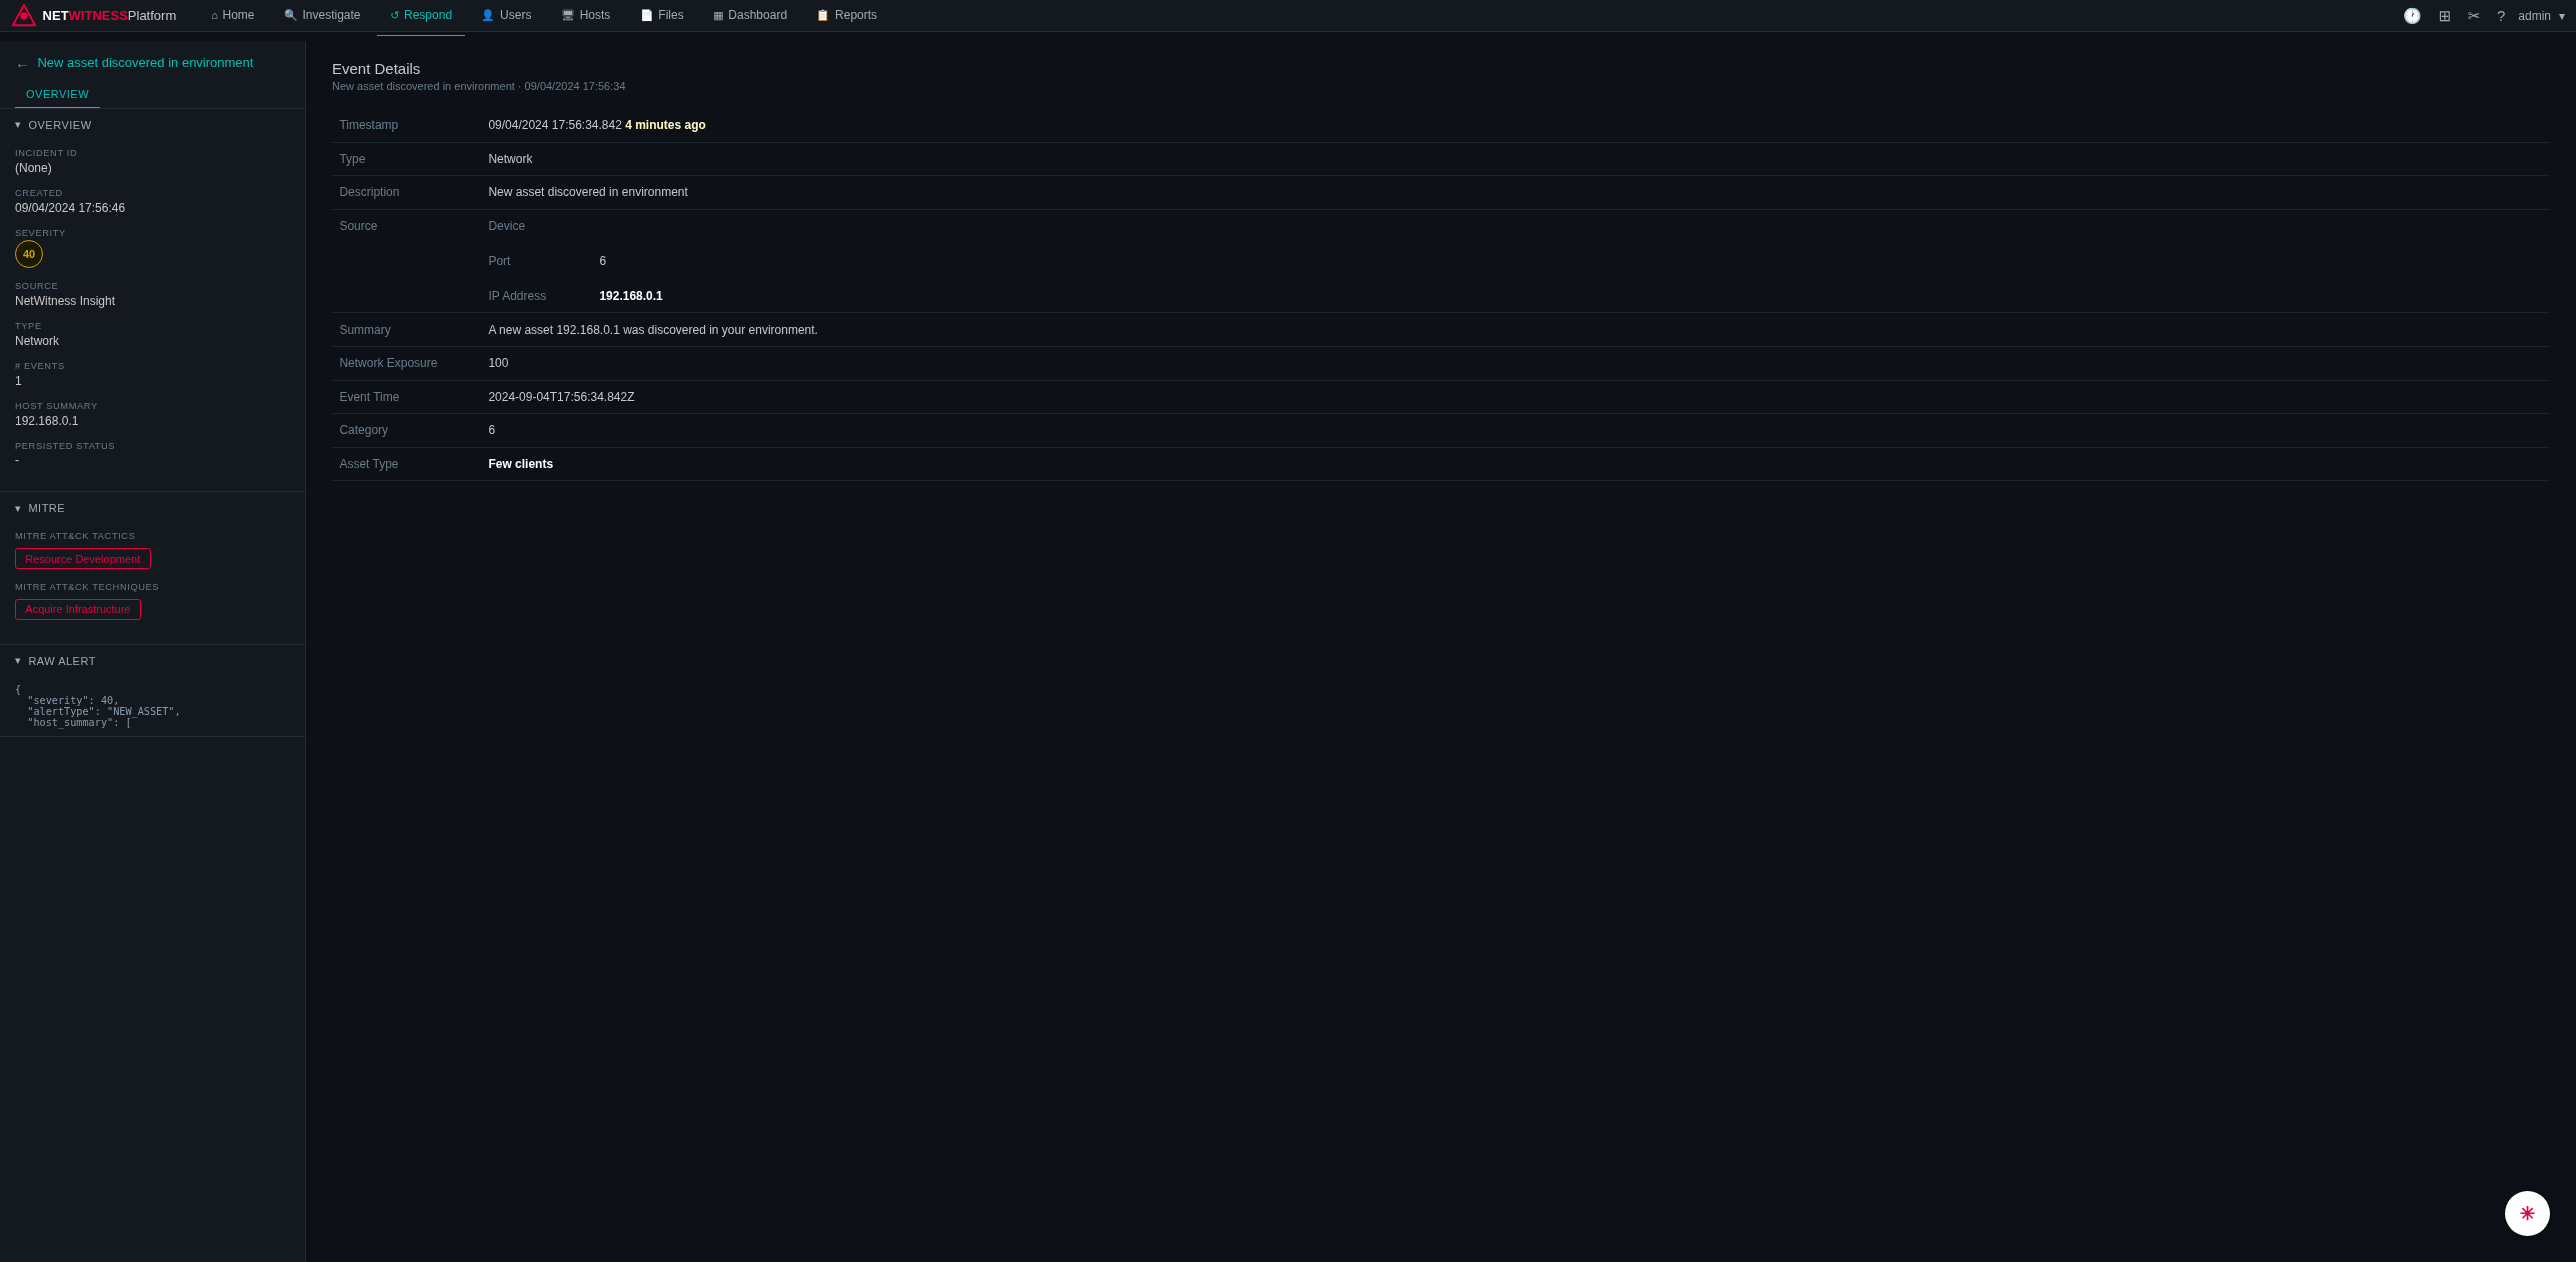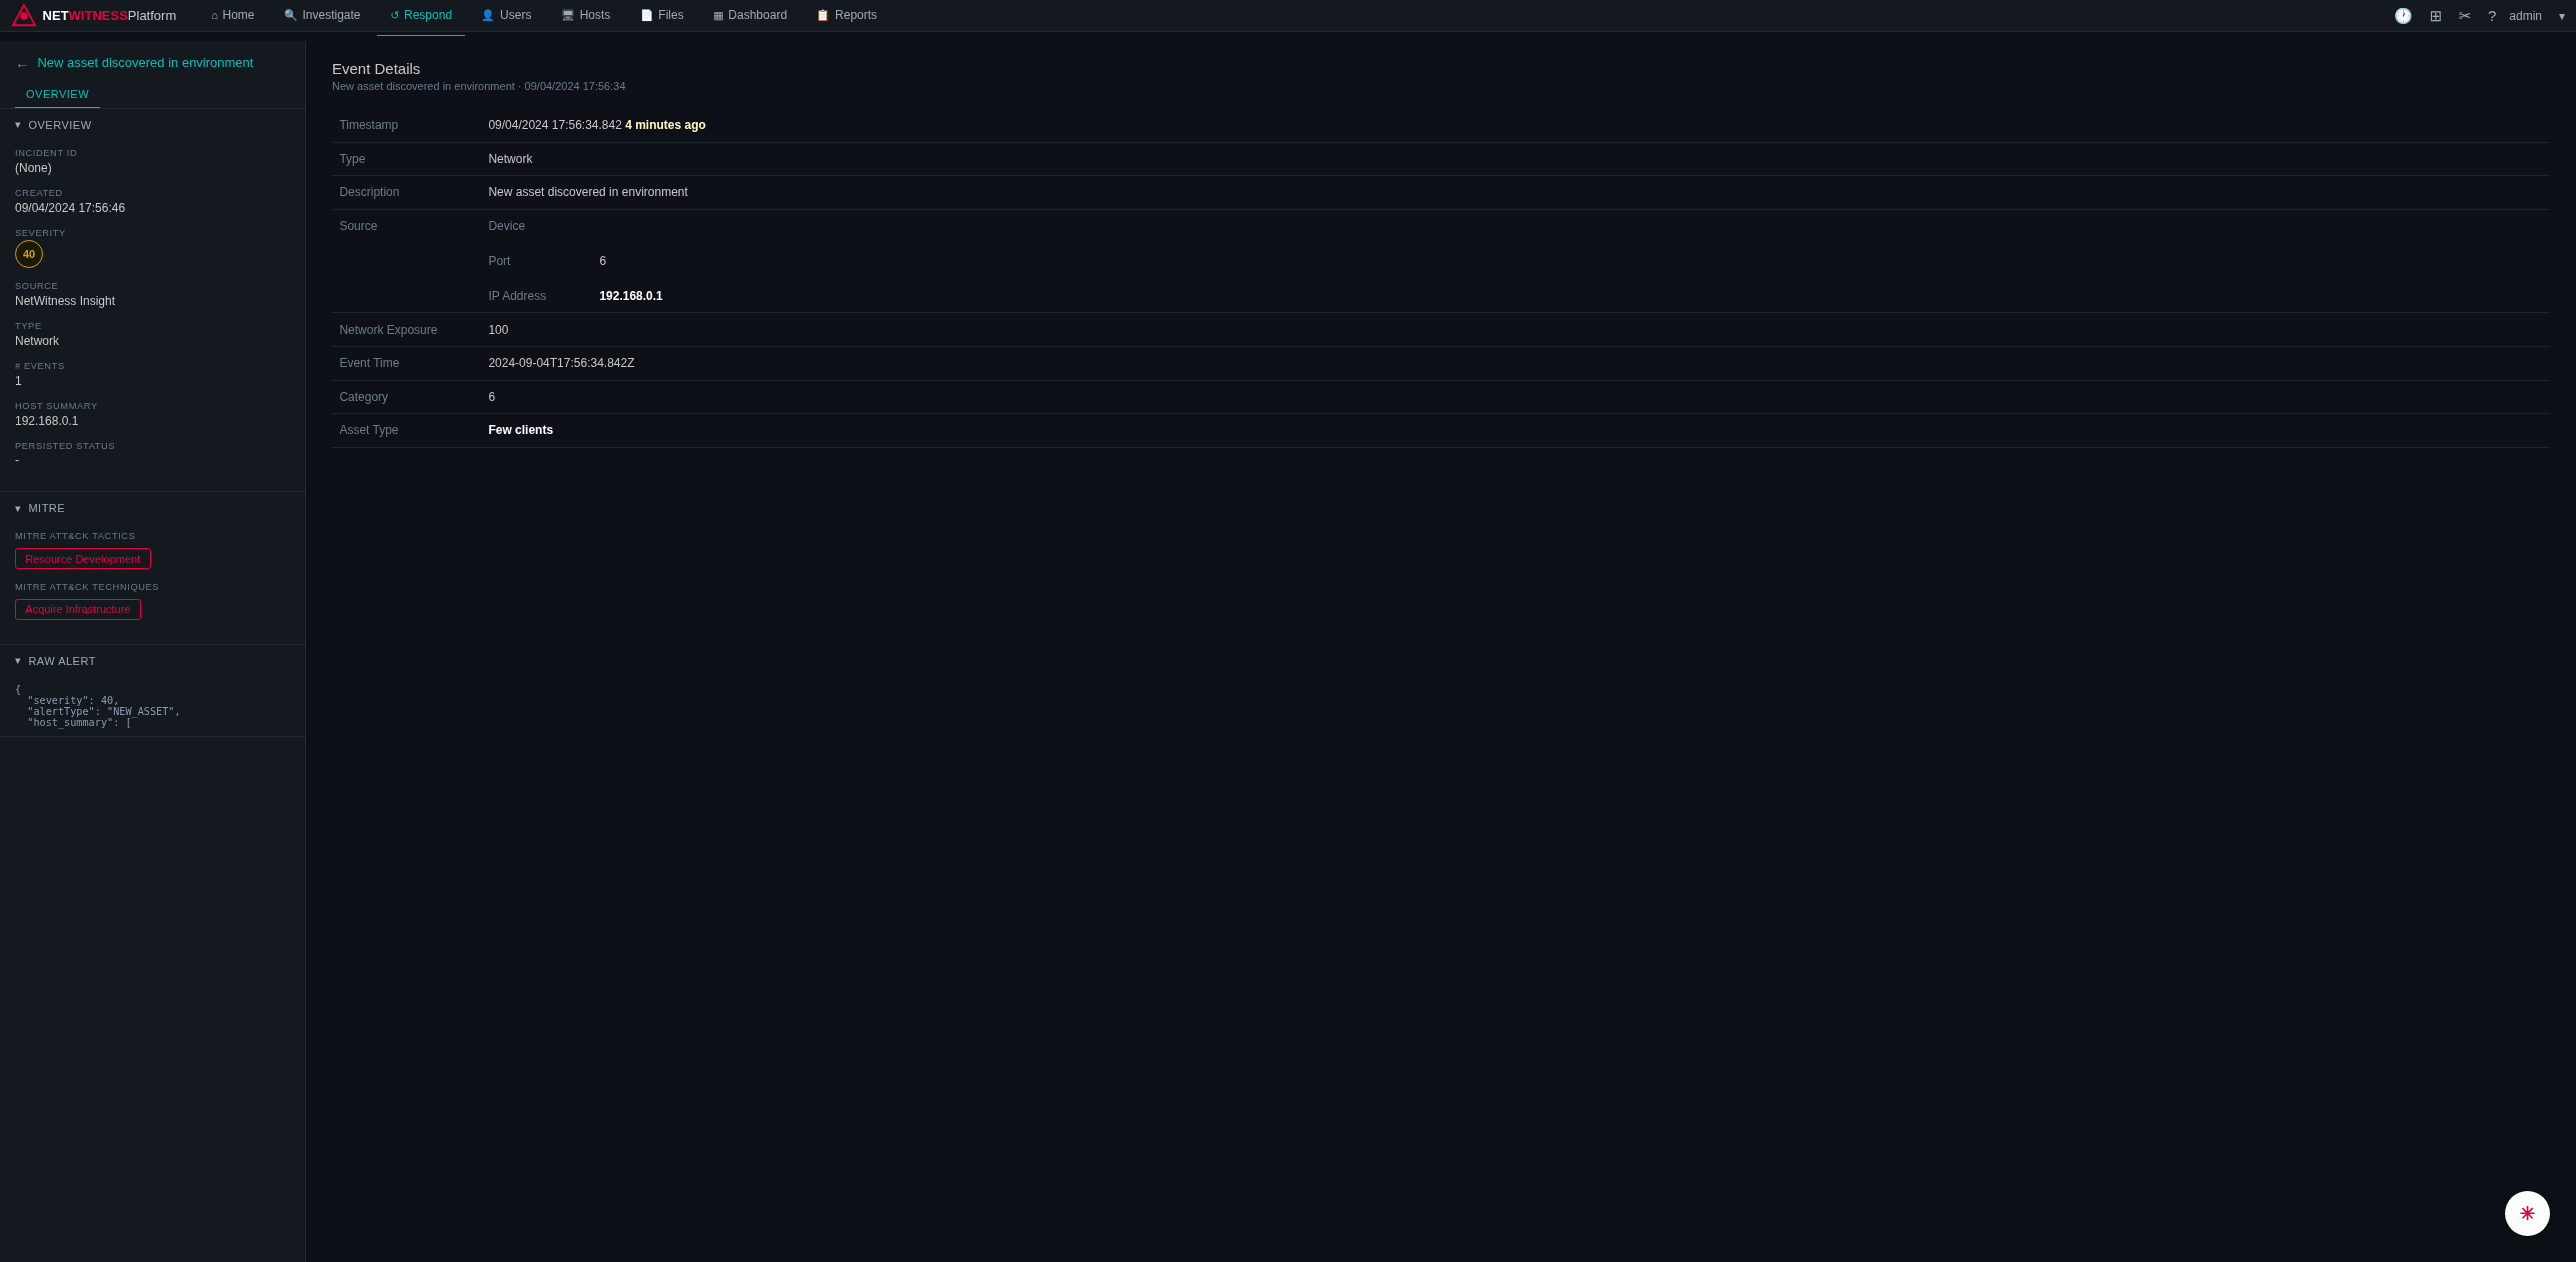--- a/index.html
+++ b/index.html
@@ -73,21 +73,21 @@
       font-size: 15px;
       cursor: pointer;
       padding: 3.7px;
     }
     .admin-btn {
       color: #a0aab4;
       font-size: 12px;
       cursor: pointer;
       display: flex;
       align-items: center;
-      gap: 17px;
+      gap: 8px;
     }
 
     
     .main-layout {
       display: flex;
       margin-top: 41px;
       height: calc(100vh - 41px);
     }
 
     
@@ -449,20 +449,24 @@
               <span class="detail-label" style="color:#6b7b8a;">Device</span>
               <span></span>
               <span class="detail-label" style="color:#6b7b8a;">Port</span>
               <span>6</span>
               <span class="detail-label" style="color:#6b7b8a;">IP Address</span>
               <span class="ip-bold">192.168.0.1</span>
             </div>
           </td>
         </tr>
 
+        <tr>
+          <td class="detail-label">Summary</td>
+          <td class="detail-value">A new asset 192.168.0.1 was discovered in your environment.</td>
+        </tr>
 
         <tr>
           <td class="detail-label">Network Exposure</td>
           <td class="detail-value">100</td>
         </tr>
 
         <tr>
           <td class="detail-label">Event Time</td>
           <td class="detail-value">2024-09-04T17:56:34.842Z</td>
         </tr>

